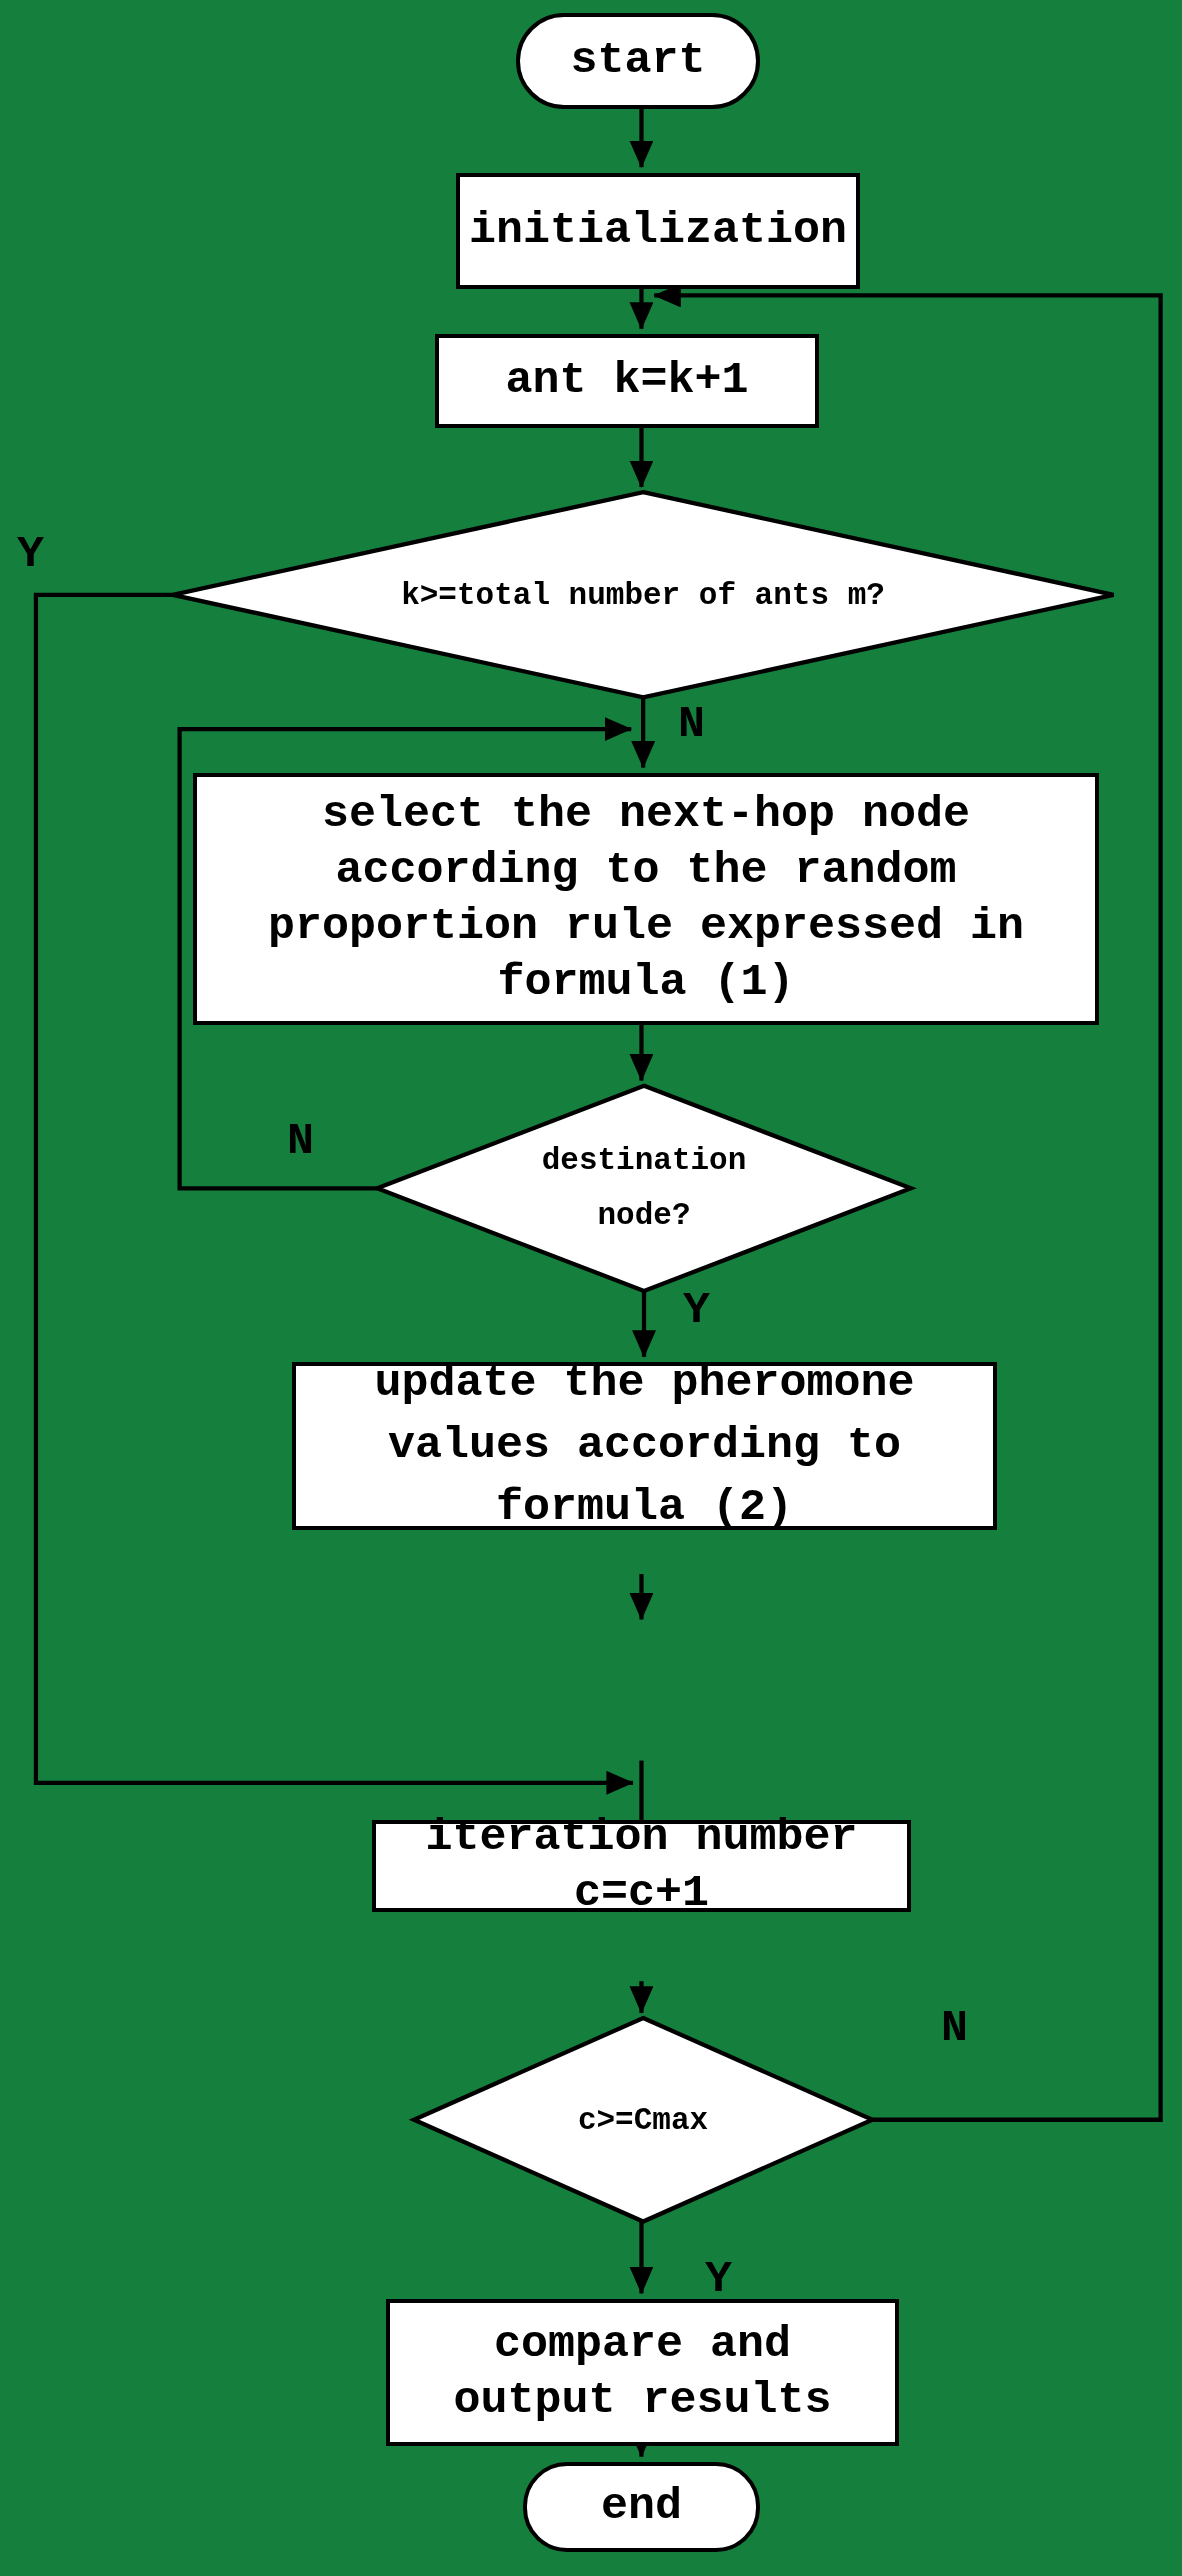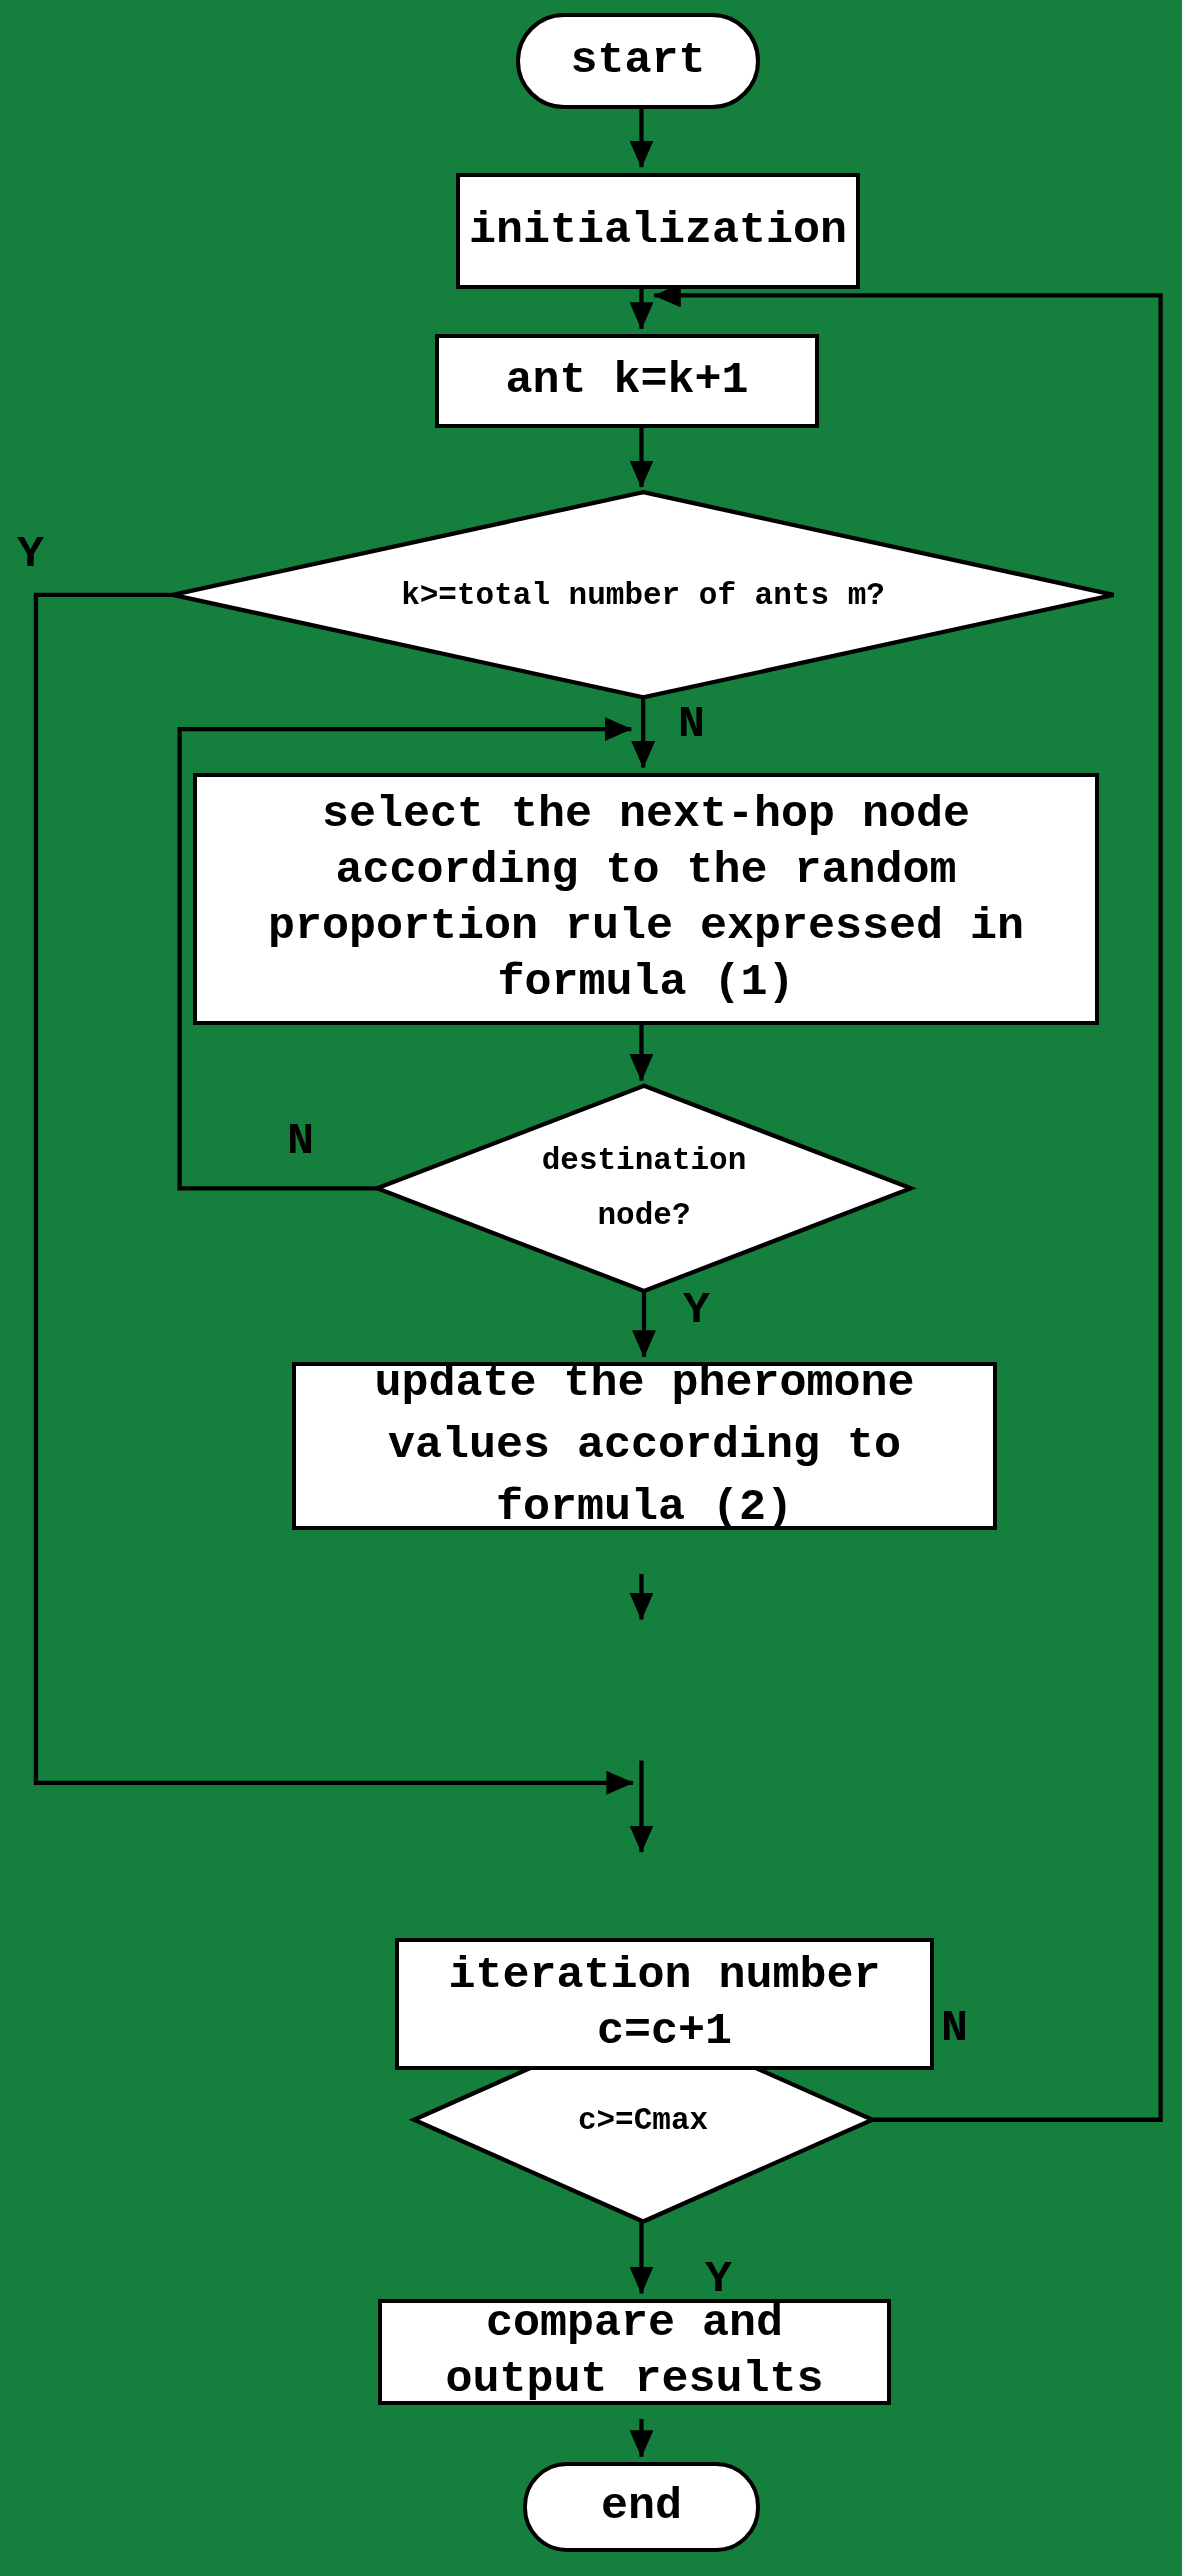--- a/index.html
+++ b/index.html
@@ -27,22 +27,22 @@
     white-space:pre-line;
   }
   .elabel{position:absolute;font-size:45px;line-height:45px;}
 
   #n-start  {left:516px;top:13px;  width:244px; height:96px;}
   #n-init   {left:456px;top:173px; width:404px; height:116px;}
   #n-ant    {left:435px;top:334px; width:384px; height:94px;}
   #n-select {left:193px;top:773px; width:906px;height:252px;}
   #n-update {left:292px;top:1362px;width:705px; height:168px;line-height:62px;}
   #n-selopt {left:369px;top:1625px;width:551px; height:136px;}
-  #n-iter   {left:372px;top:1938px;width:539px; height:132px;margin-left:23px;}
-  #n-compare{left:378px;top:2299px;width:513px; height:106px;text-align:center;}
+  #n-iter   {left:372px;top:1820px;width:539px; height:92px;}
+  #n-compare{left:386px;top:2299px;width:513px; height:147px;text-align:center;}
   #n-end    {left:523px;top:2462px;width:237px; height:90px;border-radius:44px;}
 
   #l-d1{left:643px;top:595px;width:941px;}
   #l-d2{left:644px;top:1188px;}
   #l-d3{left:643px;top:2120px;}
 
   #e-ants-yes{left:17px;  top:532px;}
   #e-ants-no {left:678px; top:702px;}
   #e-dest-no {left:287px; top:1119px;}
   #e-dest-yes{left:683px; top:1288px;}

